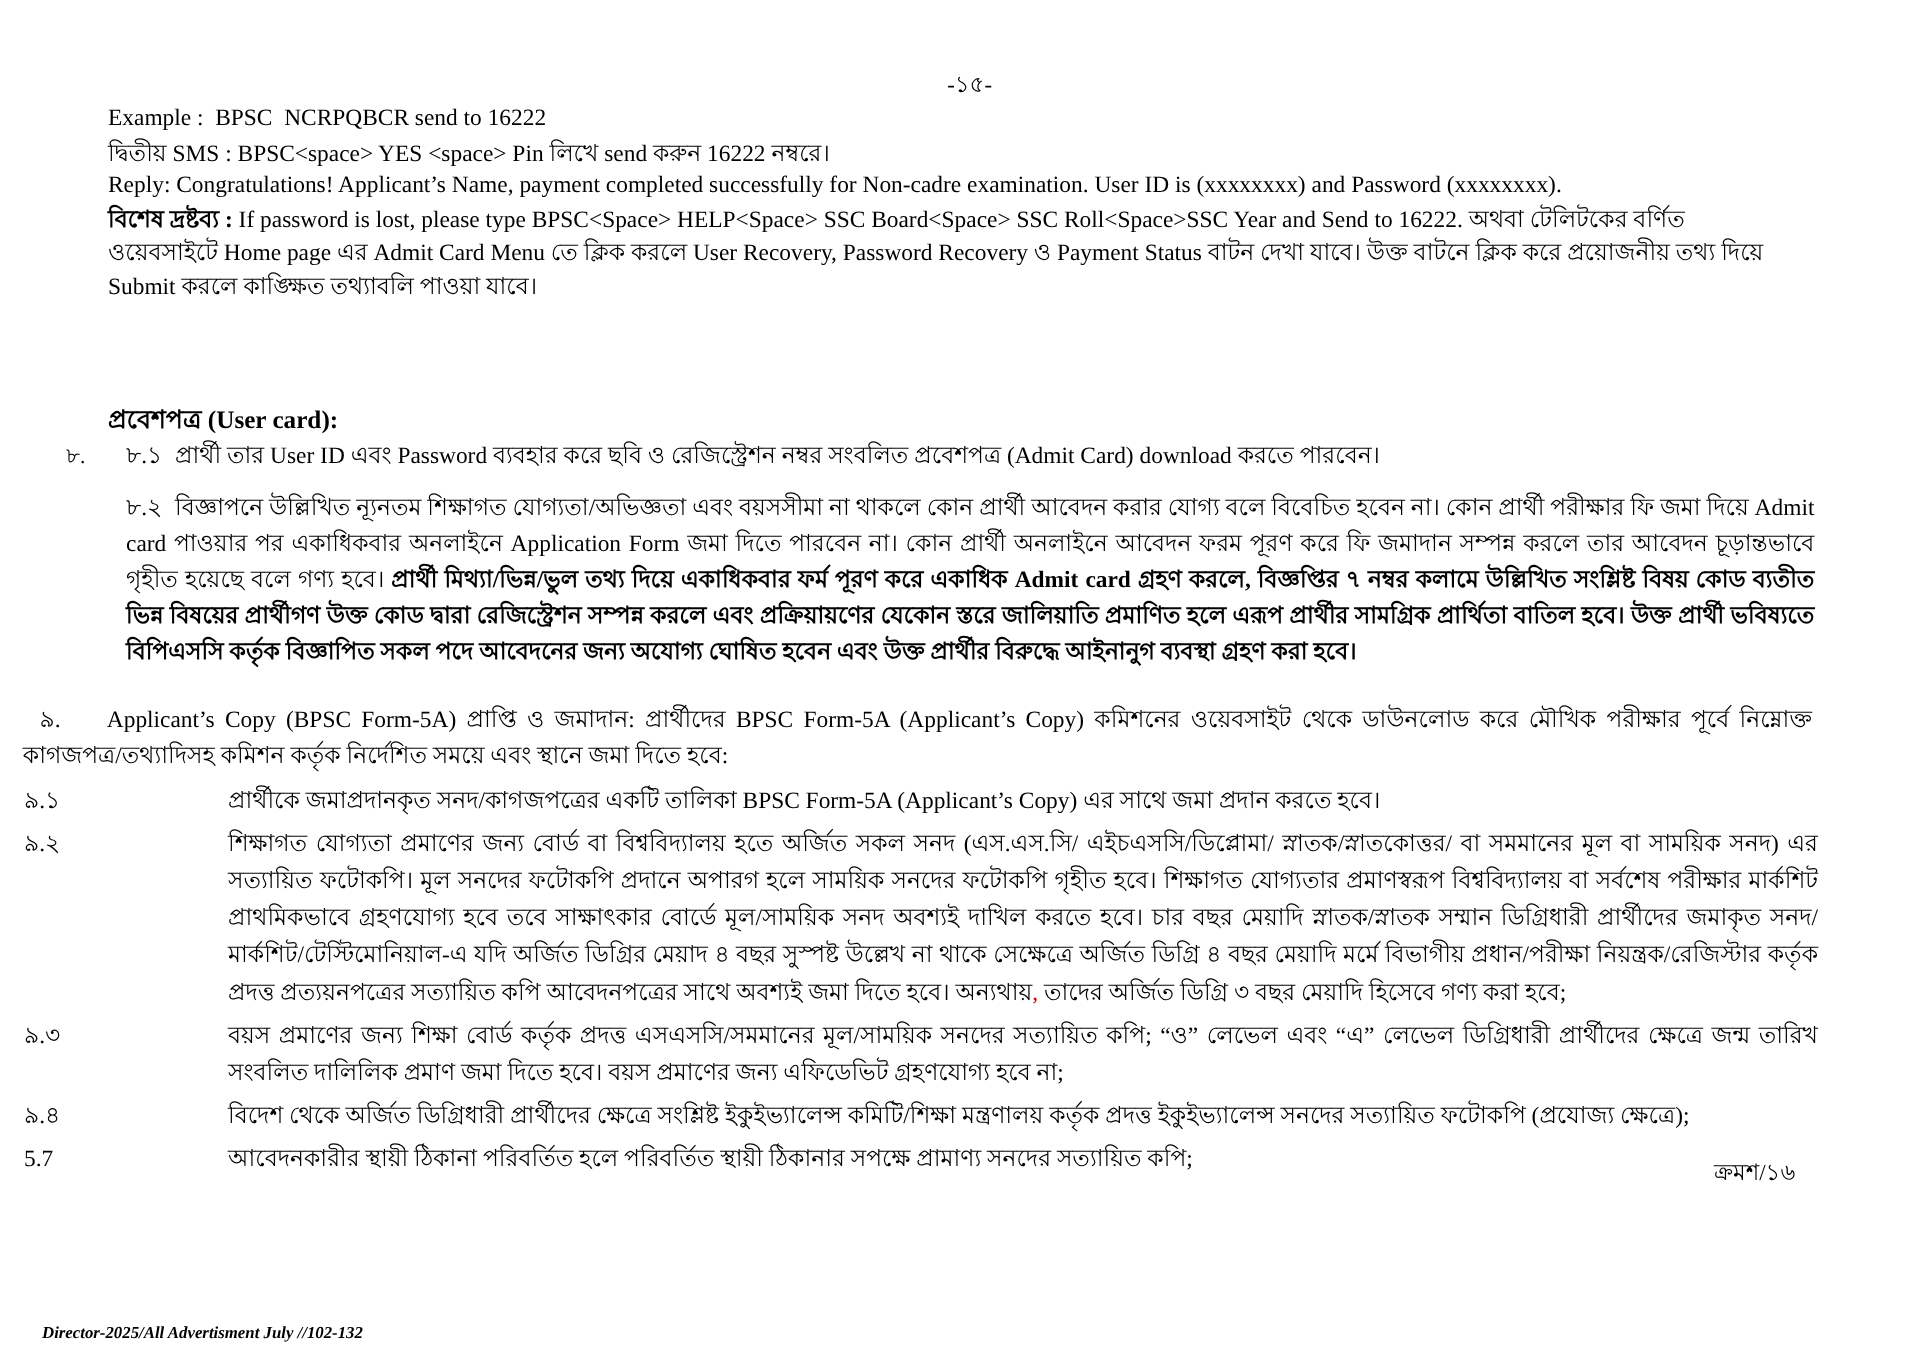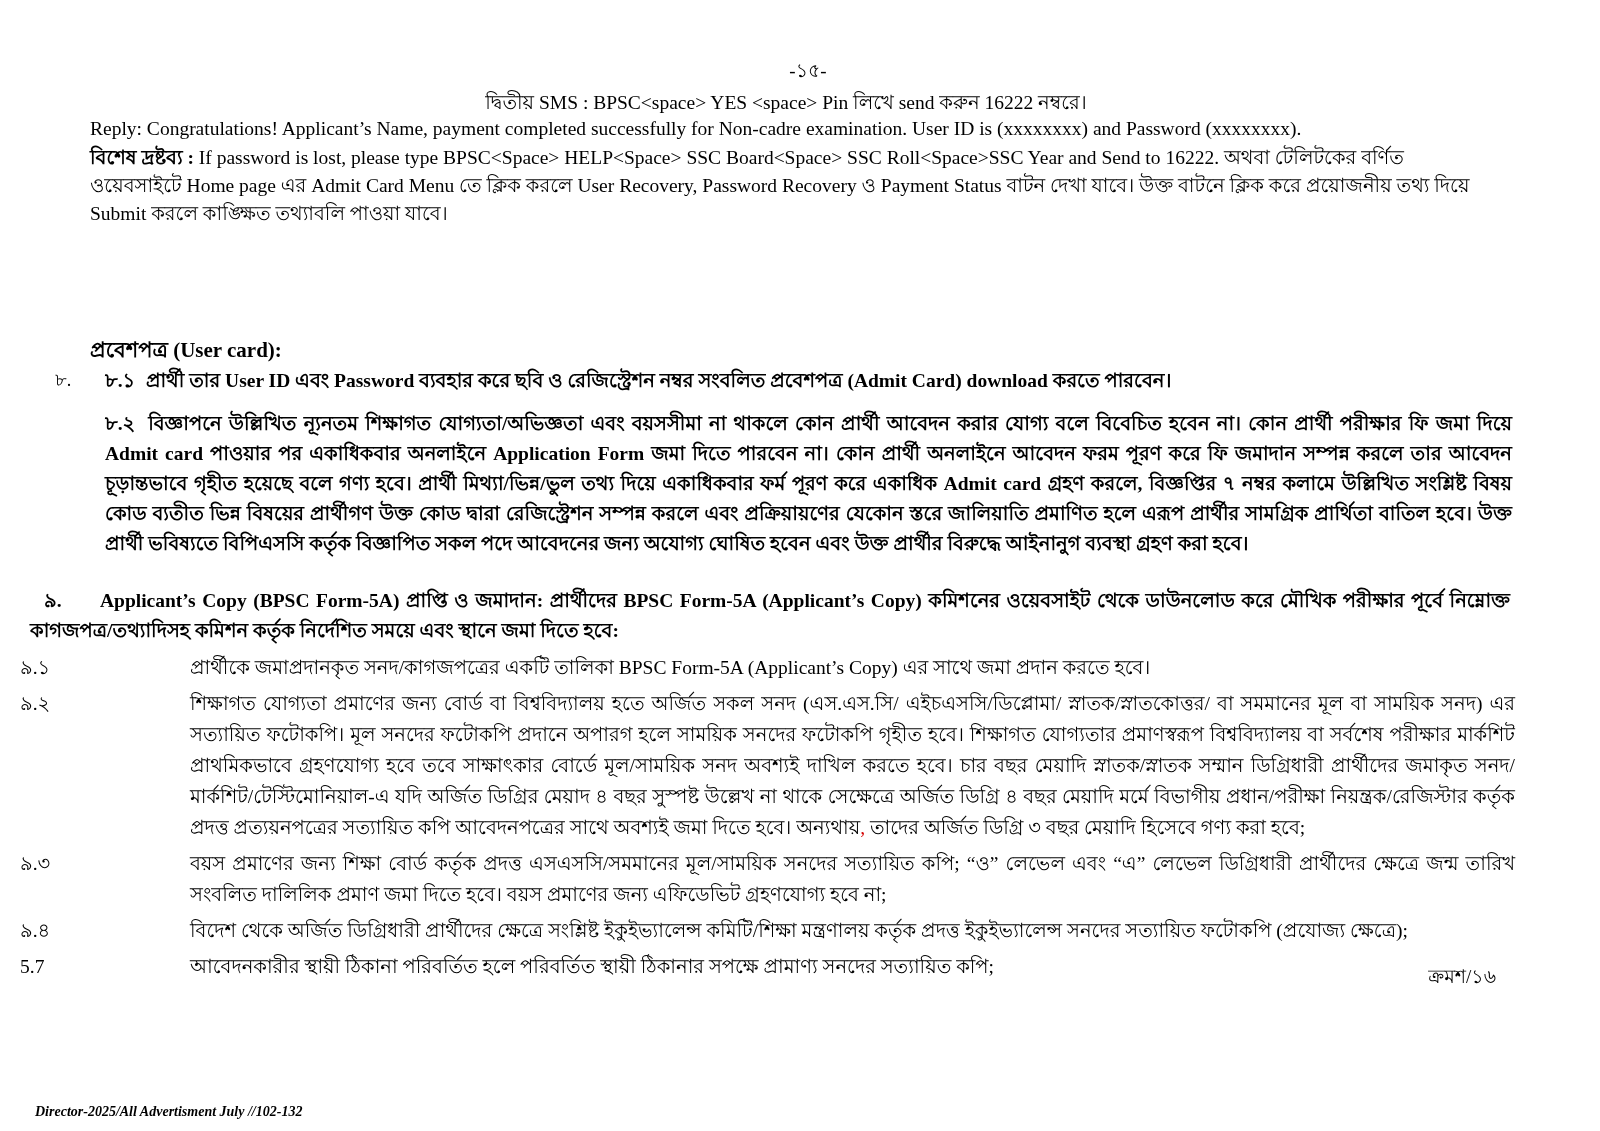--- a/index.html
+++ b/index.html
@@ -14,40 +14,40 @@
   .page { position:absolute; inset:0; }
   .page-number {
     position:absolute; top:56px; left:16px; right:0;
     text-align:center; font-size:19px;
   }
   .sms-block {
     position:absolute; top:86px; left:90px; right:118px;
     line-height:26px;
   }
   .sms-block p { margin:0; }
-  .sms-block p.gap { margin-top:4px;text-align:center; }
+  .sms-block p.gap { margin-top:4px; }
   .pre { white-space:pre-wrap; }
   .note { line-height:28px; margin-top:2px !important; }
   .note .note-label { font-weight:bold; }
   .admit-heading {
     position:absolute; top:334px; left:90px;
     font-weight:bold; font-size:21px; margin:0;
   }
   .section8 {
     position:absolute; top:366px; left:55px; right:88px;
     display:flex;
   }
   .marker8 { width:50px; flex:0 0 50px; font-size:18px; }
   .items8 { flex:1; }
-  .item8 { line-height:30px; text-align:justify; margin:0;font-weight:bold; }
+  .item8 { line-height:30px; text-align:justify; margin:0; }
   .item8 + .item8 { margin-top:13px; }
   .item8 .inum8 { display:inline-block; min-width:36px; }
   .sec9-heading {
-    position:absolute; top:586px; left:30px; right:90px;
-    font-weight:bold; line-height:30px; margin:0; text-align:justify;
+    position:absolute; top:586px; left:19px; right:90px;
+    font-weight:normal; line-height:30px; margin:0; text-align:justify;
   }
   .sec9-heading .num9 {
     display:inline-block; width:70px; padding-left:14px; box-sizing:border-box;
   }
   .items9 {
     position:absolute; top:652px; left:105px; width:1410px;
   }
   .item9 {
     padding-left:85px; text-indent:-85px;
     text-align:justify; line-height:31px; margin:0 0 5px 0;
@@ -63,20 +63,21 @@
   }
 </style>
 </head>
 <body>
 
 <div class="page">
 
   <div class="page-number">-১৫-</div>
 
   <section class="sms-block">
+    <p class="pre">Example :  BPSC  NCRPQBCR send to 16222</p>
     <p class="gap">দ্বিতীয় SMS : BPSC&lt;space&gt; YES &lt;space&gt; Pin লিখে send করুন 16222 নম্বরে।</p>
     <p>Reply: Congratulations! Applicant’s Name, payment completed successfully for Non-cadre examination. User ID is (xxxxxxxx) and Password (xxxxxxxx).</p>
     <p class="note"><span class="note-label">বিশেষ দ্রষ্টব্য : </span><span>If password is lost, please type BPSC&lt;Space&gt; HELP&lt;Space&gt; SSC Board&lt;Space&gt; SSC Roll&lt;Space&gt;SSC Year and Send to 16222. অথবা টেলিটকের বর্ণিত ওয়েবসাইটে Home page এর Admit Card Menu তে ক্লিক করলে User Recovery, Password Recovery ও Payment Status বাটন দেখা যাবে। উক্ত বাটনে ক্লিক করে প্রয়োজনীয় তথ্য দিয়ে Submit করলে কাঙ্ক্ষিত তথ্যাবলি পাওয়া যাবে।</span></p>
   </section>
 
   <h3 class="admit-heading">প্রবেশপত্র (User card):</h3>
 
   <section class="section8">
     <div class="marker8">৮.</div>
     <div class="items8">

